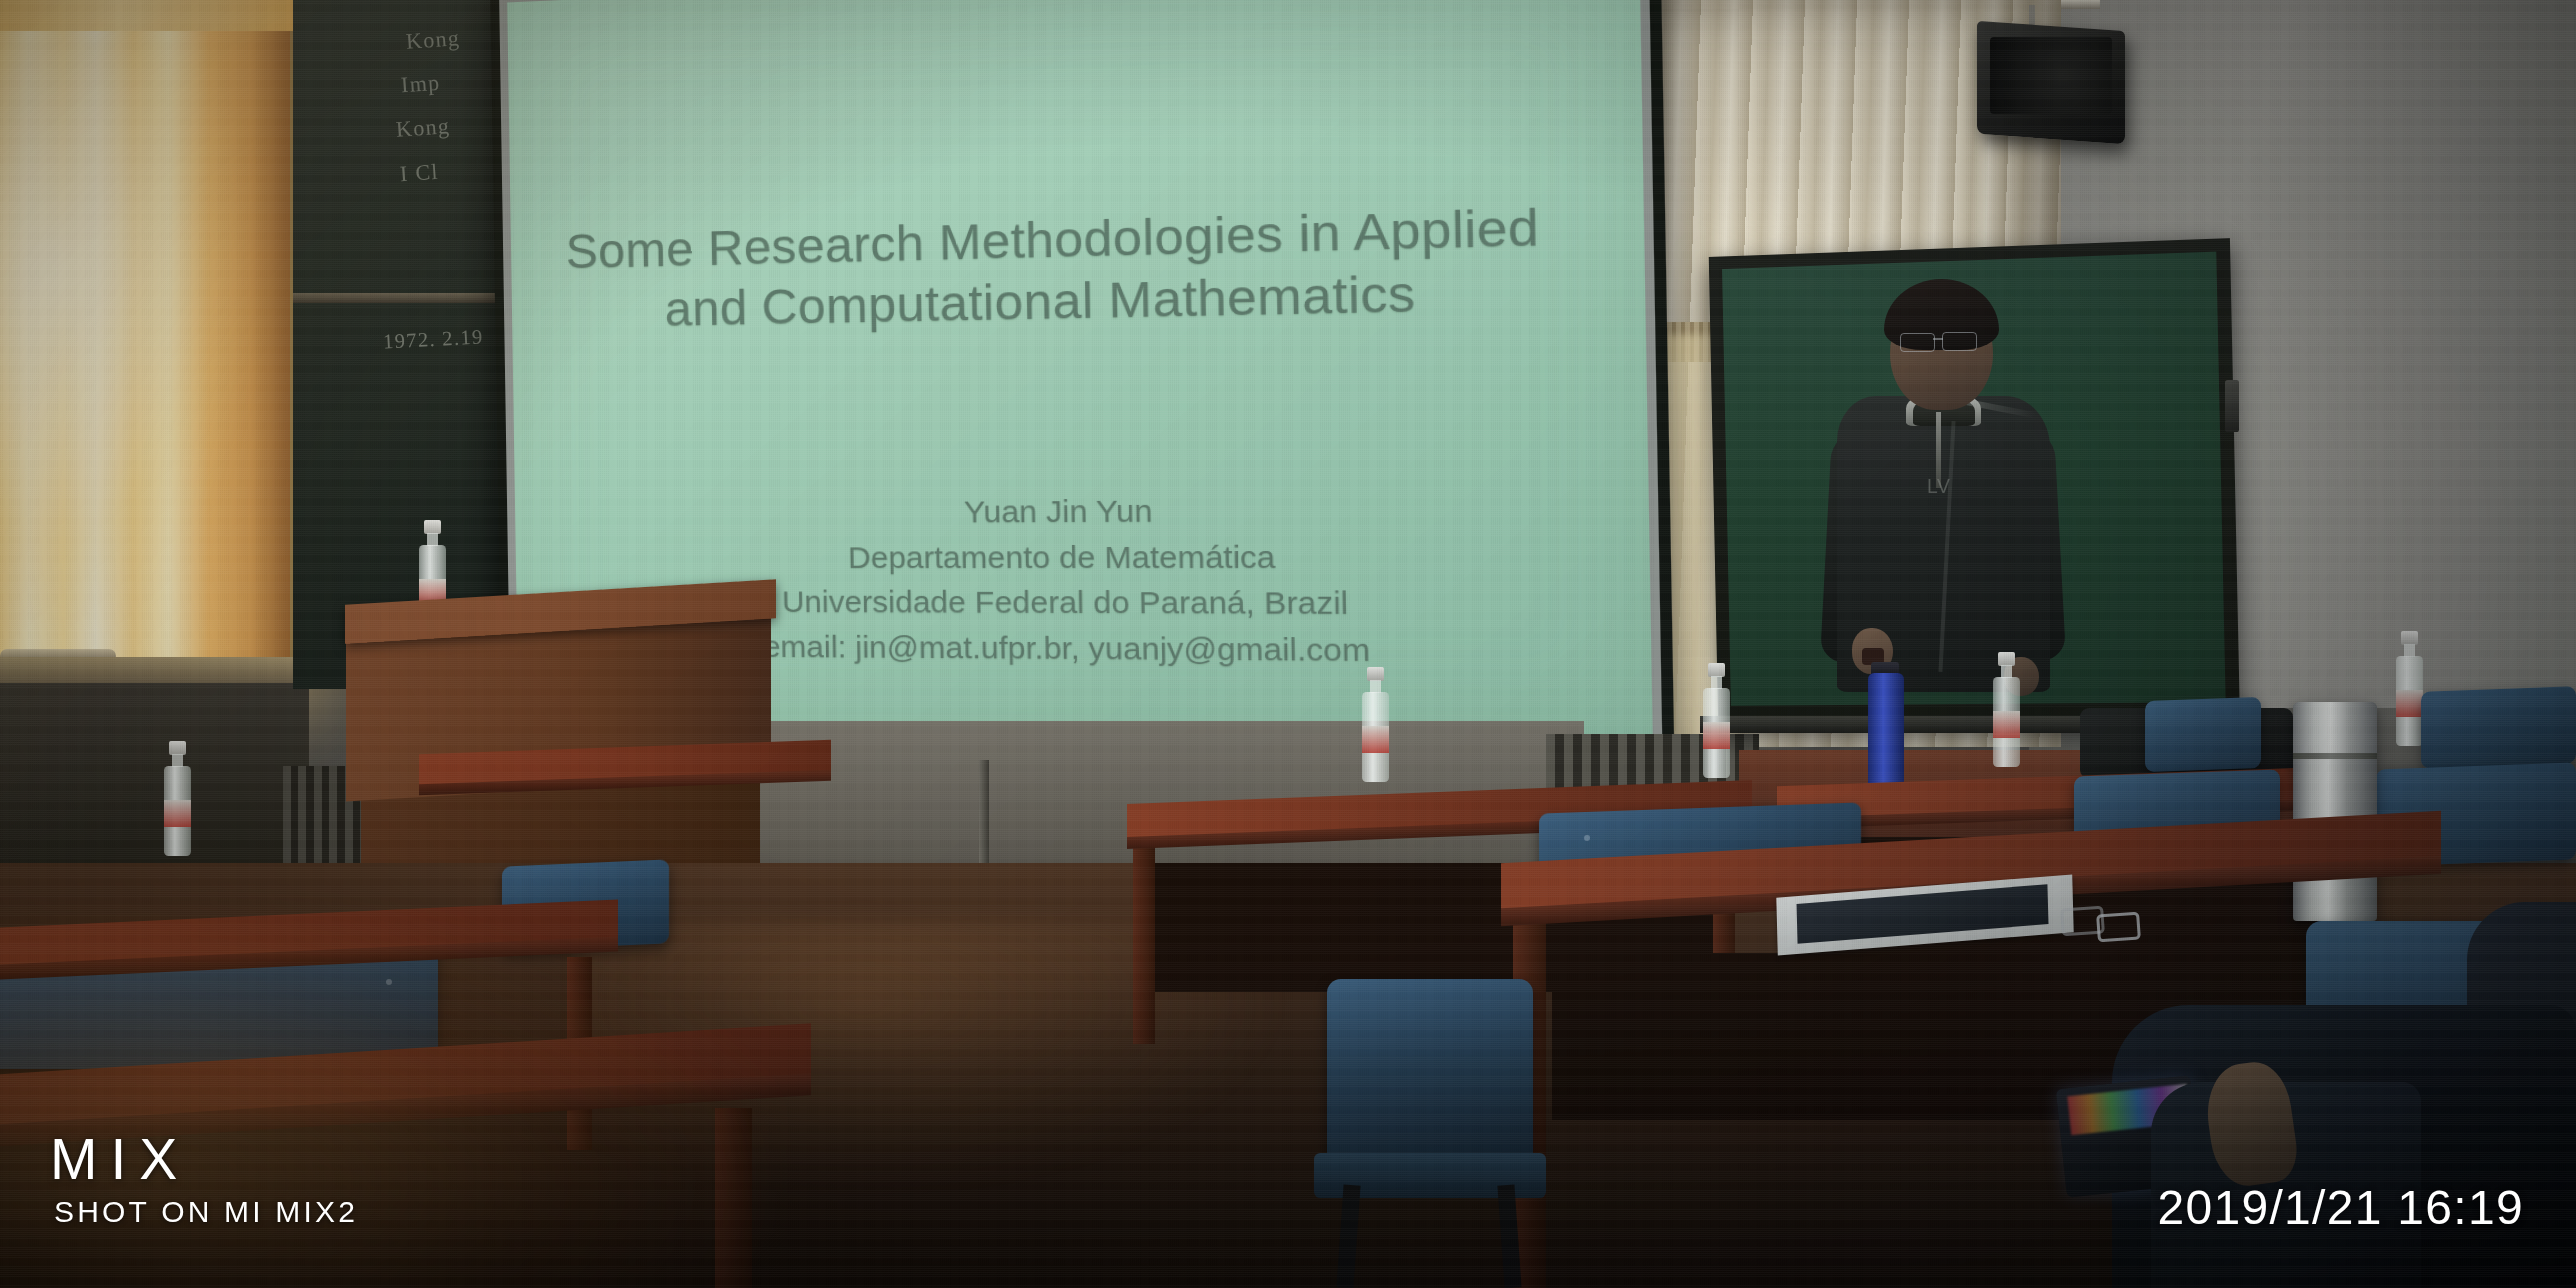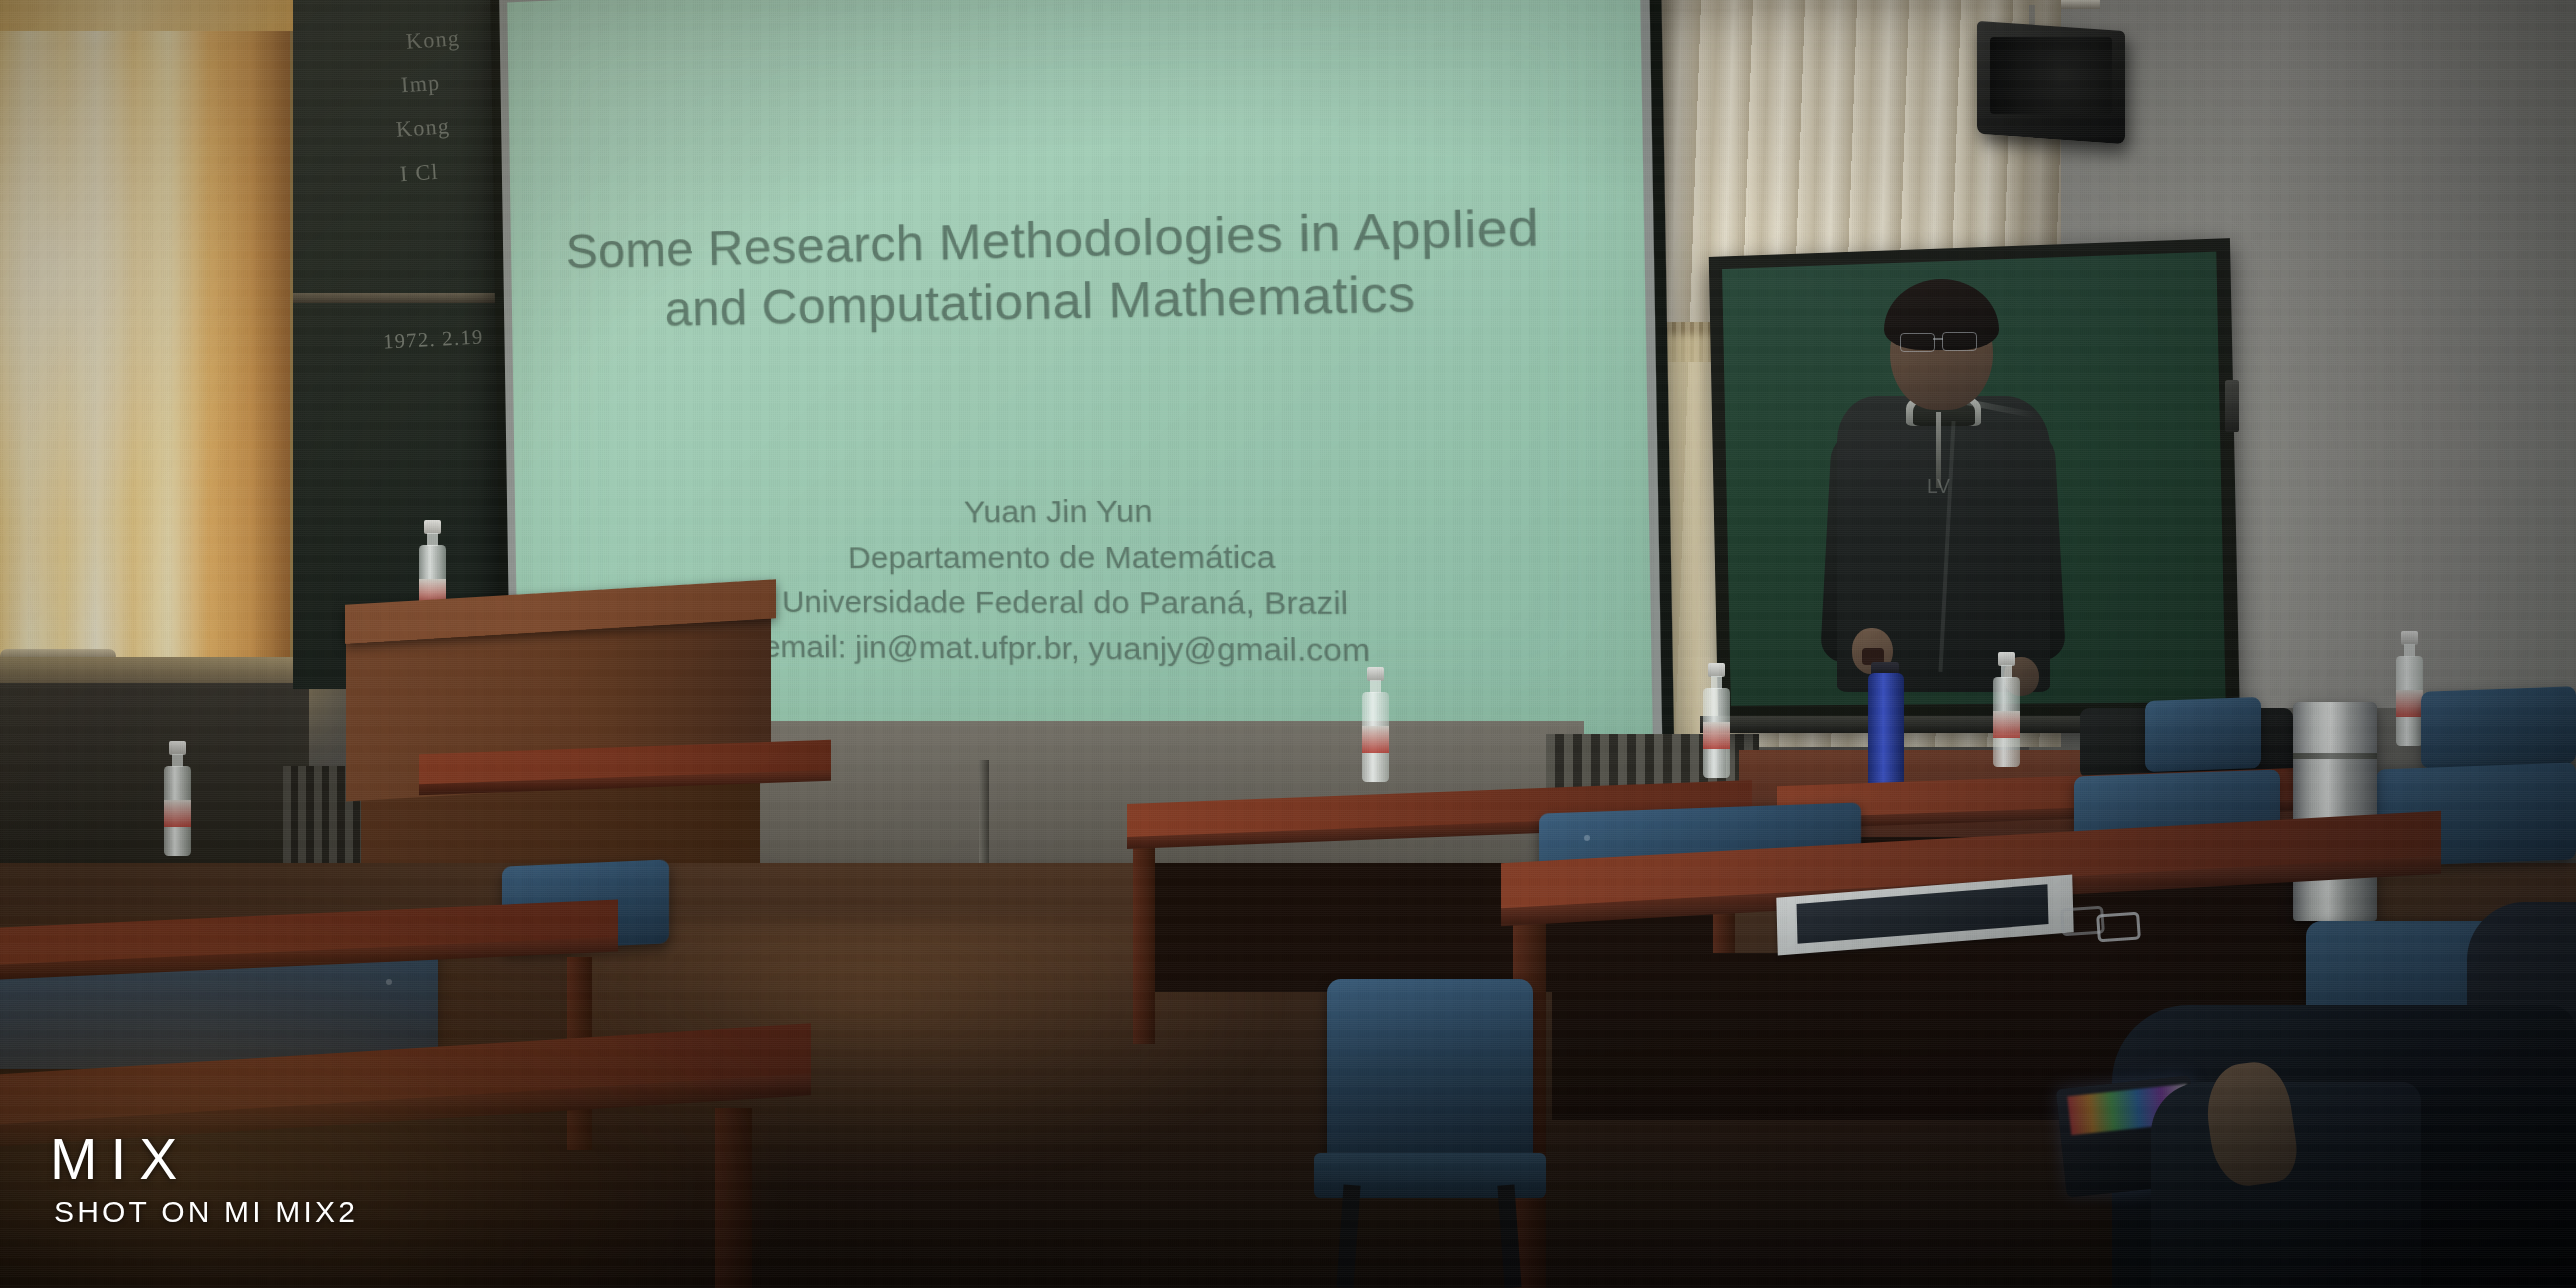--- a/index.html
+++ b/index.html
@@ -568,15 +568,16 @@
   <div class="abs" id="fg-hand"></div>
 
   <div class="abs" id="warm-pool"></div>
   <div class="abs" id="cool-cast"></div>
   <div class="abs" id="dim-foreground"></div>
   <div class="abs" id="vignette"></div>
   <div class="abs" id="noise"></div>
 
   <div class="abs" id="wm-mix">MIX</div>
   <div class="abs" id="wm-sub">SHOT ON MI MIX2</div>
+  <div class="abs" id="wm-timestamp">2019/1/21  16:19</div>
 
 </div>
 
 
 </body></html>

